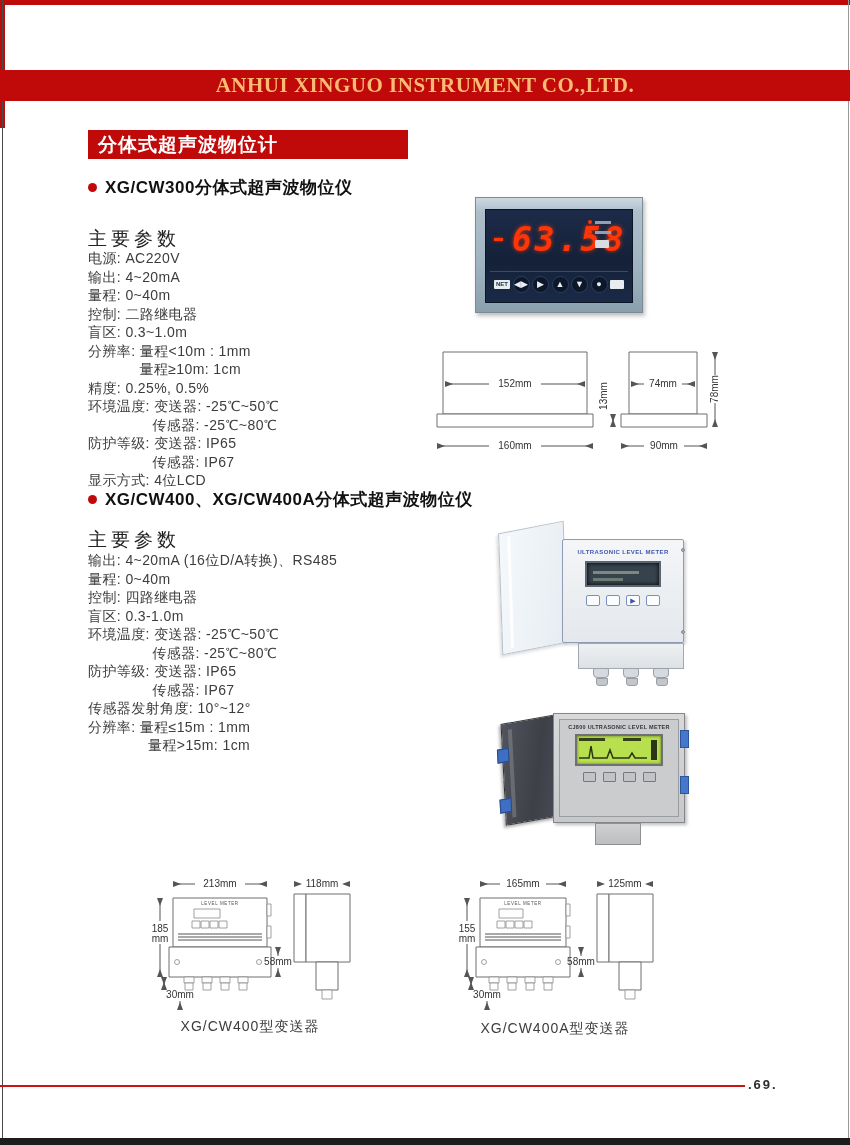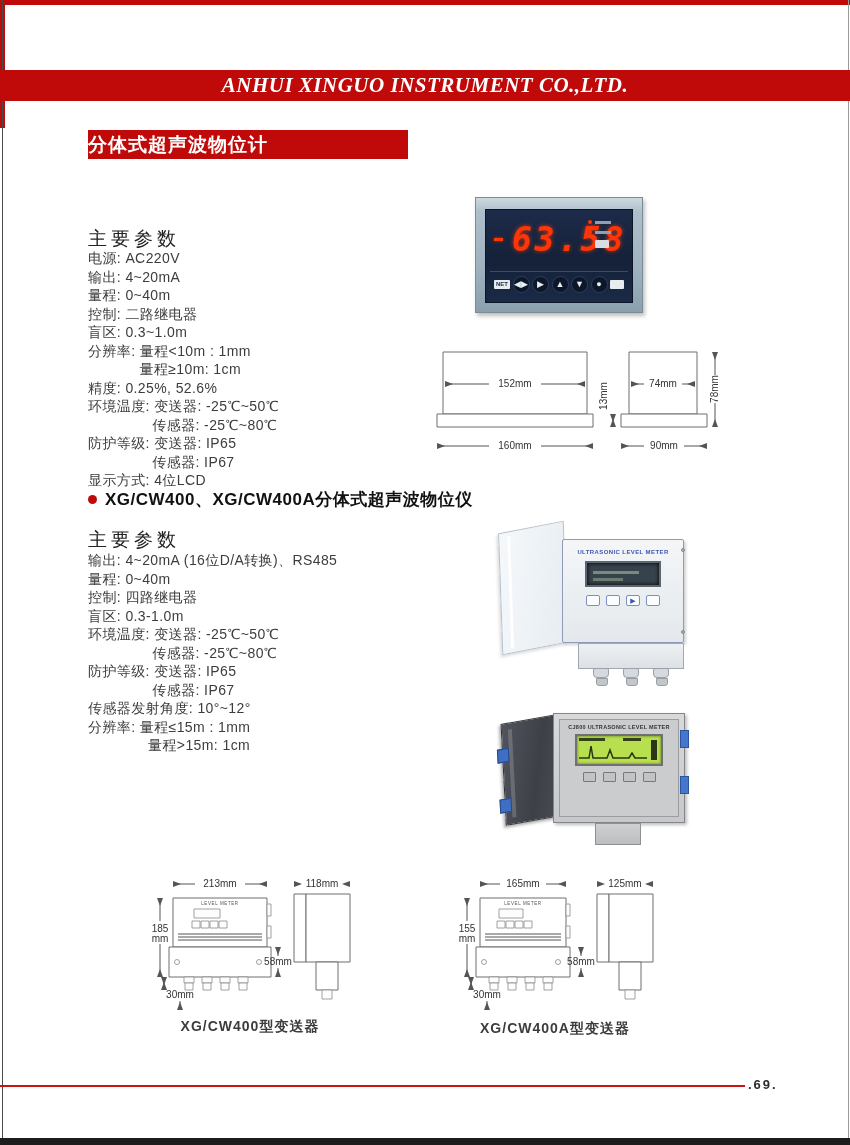--- a/index.html
+++ b/index.html
@@ -12,25 +12,25 @@
   
   .top-red-line   { position:absolute; left:0; top:0; width:100%; height:5px; background:#c00a0a; }
   .left-red-strip { position:absolute; left:0; top:0; width:5px; height:128px; background:#c00a0a; }
   .border-left    { position:absolute; left:2px; top:0; bottom:7px; width:1px; background:#4a4a4a; }
   .border-right   { position:absolute; right:1px; top:0; bottom:7px; width:1px; background:#999; }
   .bottom-band    { position:absolute; left:0; bottom:0; width:100%; height:7px; background:#1d1d1d; }
 
   .header-band {
     position:absolute; left:0; top:70px; width:100%; height:31px; background:#c00a0a;
     display:flex; align-items:center; justify-content:center;
-    color:#ffffff; font-family:"Liberation Serif", serif; font-weight:bold; font-size:21px; letter-spacing:.5px;font-style:italic;
+    color:#fdba74; font-family:"Liberation Serif", serif; font-weight:bold; font-size:21px; letter-spacing:.5px;
   }
   .title-bar {
     position:absolute; left:88px; top:130px; width:320px; height:29px; background:#c00a0a;
-    color:#fff; font-weight:bold; font-size:19px; line-height:29px; letter-spacing:1px;
+    color:#fff; font-weight:bold; font-size:19px; line-height:29px; padding-left:10px; letter-spacing:1px;
   }
   .sec-heading { position:absolute; left:88px; display:flex; align-items:center; gap:8px;
                  font-weight:bold; font-size:17px; color:#111; letter-spacing:.5px; }
   .sec-heading .bullet { width:9px; height:9px; border-radius:50%; background:#c00a0a; flex:0 0 auto; }
   #sec1-heading { top:176px; }
   #sec2-heading { top:488px;text-align:right; }
   .params-title { position:absolute; left:88px; font-size:19px; color:#222; letter-spacing:4px; }
   #params-title-1 { top:226px; }
   #params-title-2 { top:527px; }
   .params-list { position:absolute; left:88px; list-style:none; font-size:14px; color:#3d3d3d; }
@@ -66,21 +66,21 @@
   #dimsA { left:432px; top:344px; }
   #dimsB { left:148px; top:872px; }
   #dimsC { left:455px; top:872px; }
   .dim-svg line, .dim-svg rect, .dim-svg circle, .dim-svg path { vector-effect:non-scaling-stroke; }
   .dline { stroke:#555; stroke-width:1; fill:none; }
   .shape { stroke:#6e6e6e; stroke-width:1; fill:#fff; }
   .shape2 { stroke:#8a8a8a; stroke-width:.8; fill:#fdfdfd; }
   .dtext { fill:#333; font-size:10px; font-family:"Liberation Sans",sans-serif; }
   .dtiny { fill:#555; font-size:4.5px; font-family:"Liberation Sans",sans-serif; letter-spacing:.6px; }
 
-  .caption { position:absolute; font-size:14px; color:#3c3c3c; text-align:center; letter-spacing:1px;font-weight:bold; }
+  .caption { position:absolute; font-size:14px; color:#3c3c3c; text-align:center; letter-spacing:1px; }
   #captionB { left:150px; top:1018px; width:200px; }
   #captionC { left:455px; top:1020px; width:200px; }
 
   
   .photo-w400 { position:absolute; left:500px; top:523px; width:195px; height:150px; }
   .w400-door { position:absolute; left:0; top:4px; width:66px; height:122px;
     background:linear-gradient(100deg,rgba(244,248,251,.92),rgba(226,233,239,.85));
     border:1px solid #b6c0ca; transform:rotate(-2deg) skewY(-9deg); box-shadow:-2px 2px 3px rgba(0,0,0,.12); }
   .w400-door:before { content:""; position:absolute; left:8px; top:4px; bottom:4px; width:3px; background:rgba(255,255,255,.9); }
   .w400-body { position:absolute; left:62px; top:16px; width:122px; height:104px;
@@ -134,33 +134,37 @@
   <div class="left-red-strip"></div>
   <div class="border-left"></div>
   <div class="border-right"></div>
 
   <div class="header-band">
     <span>ANHUI XINGUO INSTRUMENT CO.,LTD.</span>
   </div>
 
   <div class="title-bar">分体式超声波物位计</div>
 
+  <div class="sec-heading" id="sec1-heading">
+    <span class="bullet"></span>
+    <span>XG/CW300分体式超声波物位仪</span>
+  </div>
 
   <div class="params-title" id="params-title-1">主要参数</div>
 
   <ul class="params-list" id="params-1">
 
   <li>电源: AC220V</li>
       <li>输出: 4~20mA</li>
       <li>量程: 0~40m</li>
       <li>控制: 二路继电器</li>
       <li>盲区: 0.3~1.0m</li>
       <li>分辨率: 量程&lt;10m : 1mm</li>
       <li>            量程≥10m: 1cm</li>
-      <li>精度: 0.25%, 52.6%</li>
+      <li>精度: 0.25%, 0.5%</li>
       <li>环境温度: 变送器: -25℃~50℃</li>
       <li>               传感器: -25℃~80℃</li>
       <li>防护等级: 变送器: IP65</li>
       <li>               传感器: IP67</li>
       <li>显示方式: 4位LCD</li>
     </ul>
 
   <div class="photo-meter">
     <div class="meter-face">
       <div class="seg-minus"></div>

